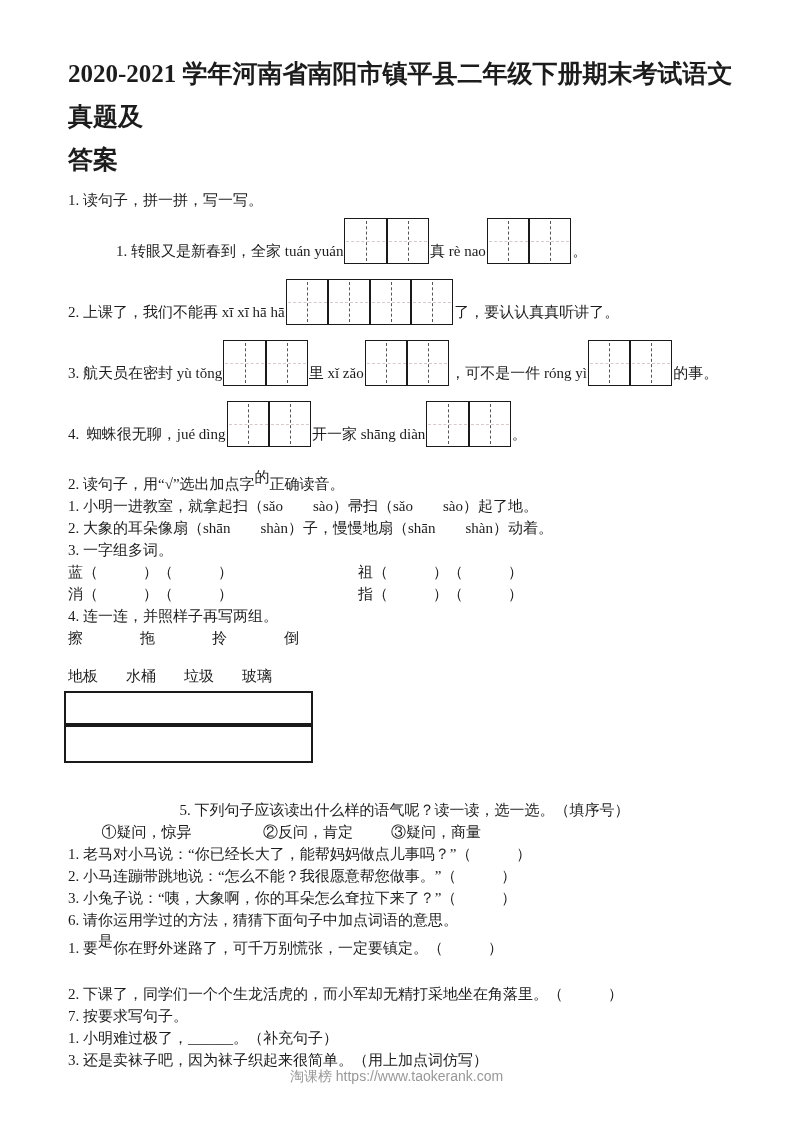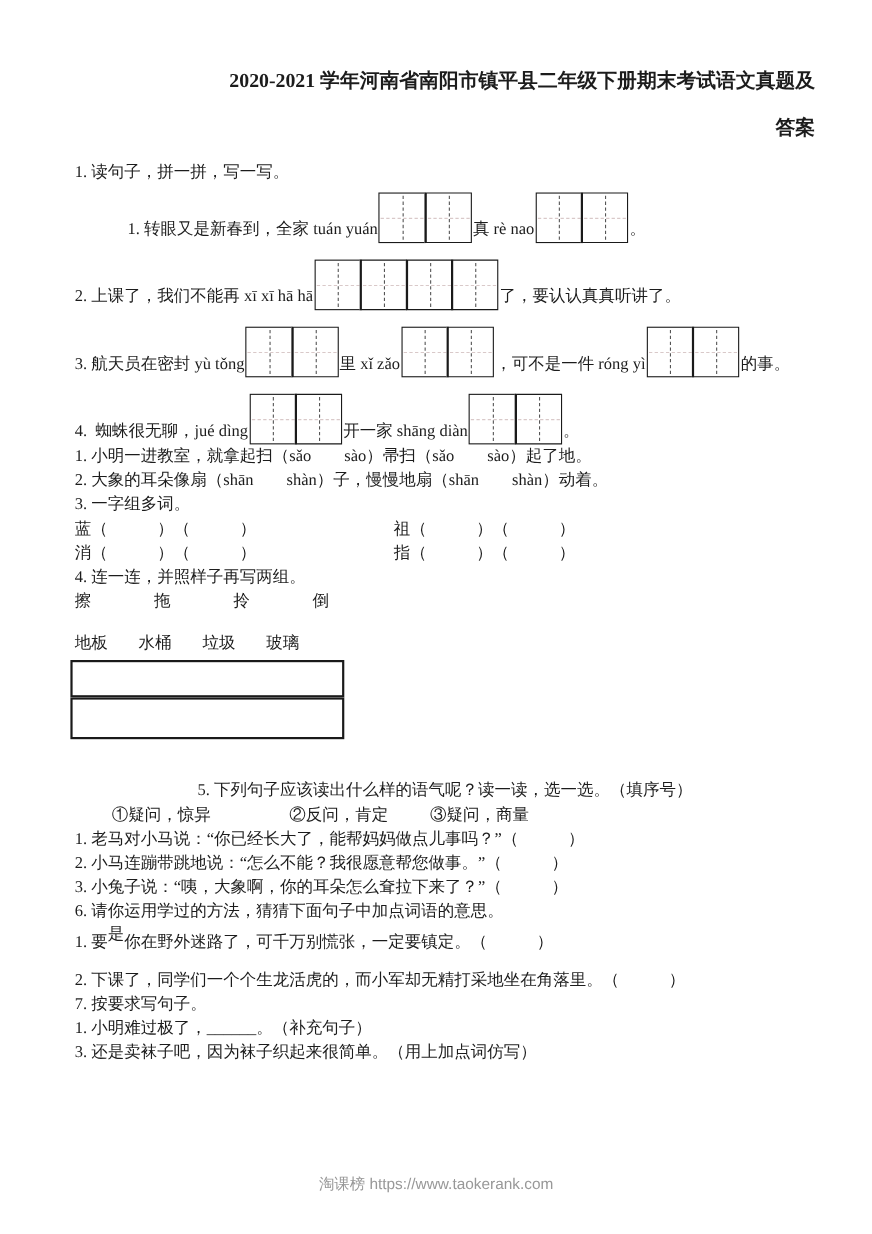--- a/index.html
+++ b/index.html
@@ -4,21 +4,21 @@
 <style>
   html,body{margin:0;padding:0;background:#fff;}
   body{
     width:793px;height:1122px;position:relative;overflow:hidden;
     font-family:"Liberation Serif","DejaVu Serif",serif;
     color:#1c1c1c;font-size:15px;line-height:22px;
   }
   .page{box-sizing:border-box;width:793px;padding:52px 52px 0 68px;}
   .t{white-space:pre-wrap;}
   .title{
-    text-align:right;font-weight:bold;font-size:18px;line-height:43px;
+    text-align:left;font-weight:bold;font-size:25px;line-height:43px;
     margin:0 0 8px 0;
   }
   .hdr{margin-top:4px;}
   
   .wgrid{display:inline-flex;vertical-align:-8px;margin:0 1px;}
   .wcell{
     width:43px;height:46px;box-sizing:border-box;position:relative;
     border:1.5px solid #1a1a1a;background:#fff;
   }
   .wcell + .wcell{margin-left:-1.5px;border-left:2px solid #1a1a1a;}
@@ -43,21 +43,21 @@
   .nouns{margin-top:16px;}
   .ansboxes{margin-left:-4px;margin-top:4px;}
   .ansbox{width:249px;box-sizing:border-box;border:2px solid #1a1a1a;background:#fff;}
   .ansbox.b1{height:34px;}
   .ansbox.b2{height:38px;}
   .q5hdr{margin-top:36px;text-align:center;}
   .optrow span{display:inline-block;}
   .optrow .o1{width:157px;text-align:center;}
   .optrow .o2{width:166px;text-align:center;}
   .q6item1{margin-top:6px;}
-  .q6item2{margin-top:12px;}
+  .q6item2{margin-top:24px;}
   .footer{
     position:absolute;left:0;top:1064px;width:793px;text-align:center;
     font-family:"Liberation Sans","DejaVu Sans",sans-serif;
     font-size:14px;color:#989898;line-height:24px;
   }
 </style>
 </head>
 <body>
 
 <div class="page">
@@ -104,20 +104,21 @@
   <div class="boxline">
     <span class="t">4.  蜘蛛很无聊，jué dìng</span><span class="wgrid">
         <span class="wcell"></span>
         <span class="wcell"></span>
       </span><span class="t">开一家 shāng diàn</span><span class="wgrid">
         <span class="wcell"></span>
         <span class="wcell"></span>
       </span><span class="t">。</span>
   </div>
 
+  <div class="sec2 t"><span class="t">2. 读句子，用“√”选出加点字</span><span class="sup t">的</span><span class="t">正确读音。</span></div>
   <div class="t">1. 小明一进教室，就拿起扫（sǎo　　sào）帚扫（sǎo　　sào）起了地。</div>
   <div class="t">2. 大象的耳朵像扇（shān　　shàn）子，慢慢地扇（shān　　shàn）动着。</div>
 
   <div class="t">3. 一字组多词。</div>
   <div class="cols2">
     <span class="colL t">蓝（　　　）（　　　）</span>
     <span class="t">祖（　　　）（　　　）</span>
   </div>
   <div class="cols2">
     <span class="colL t">消（　　　）（　　　）</span>

